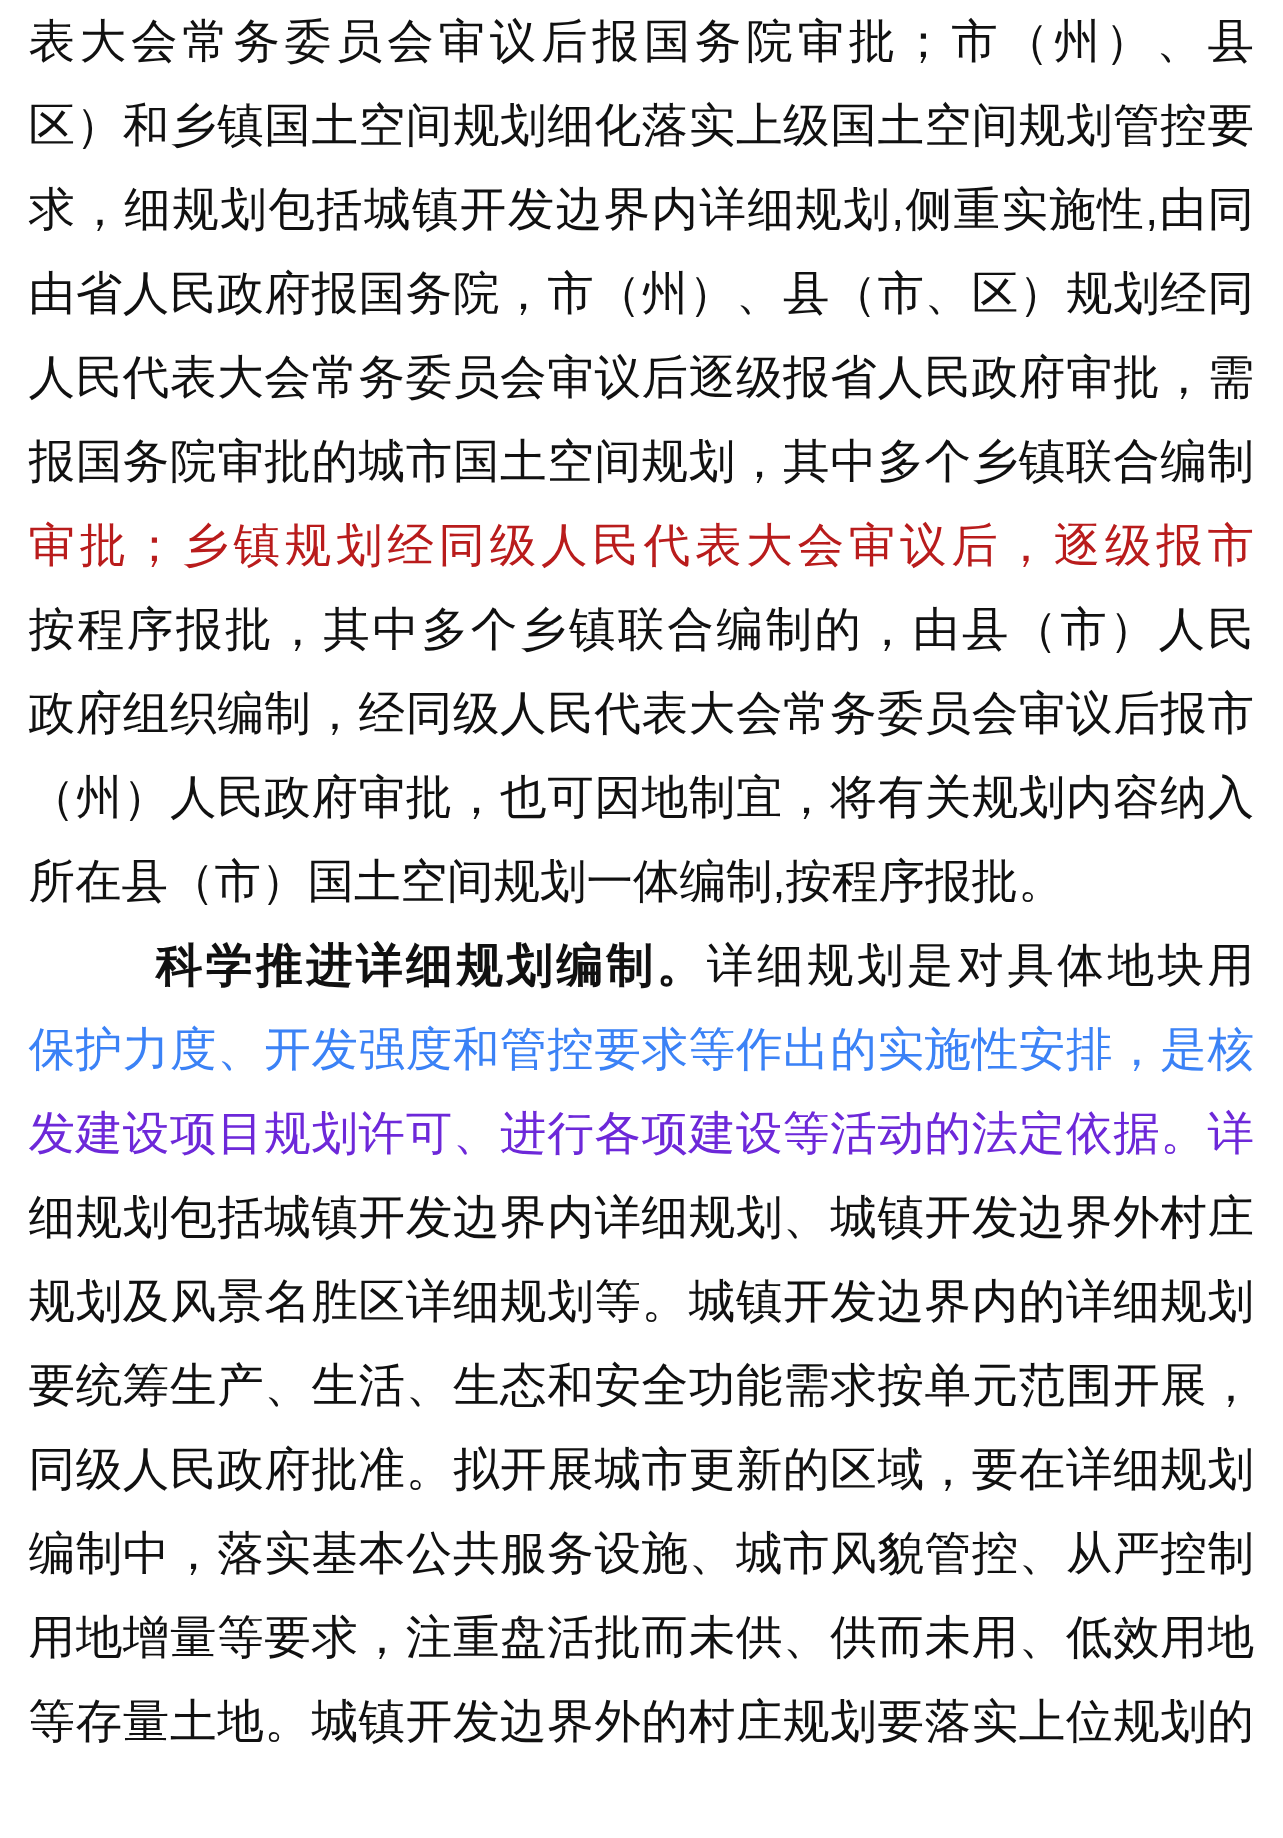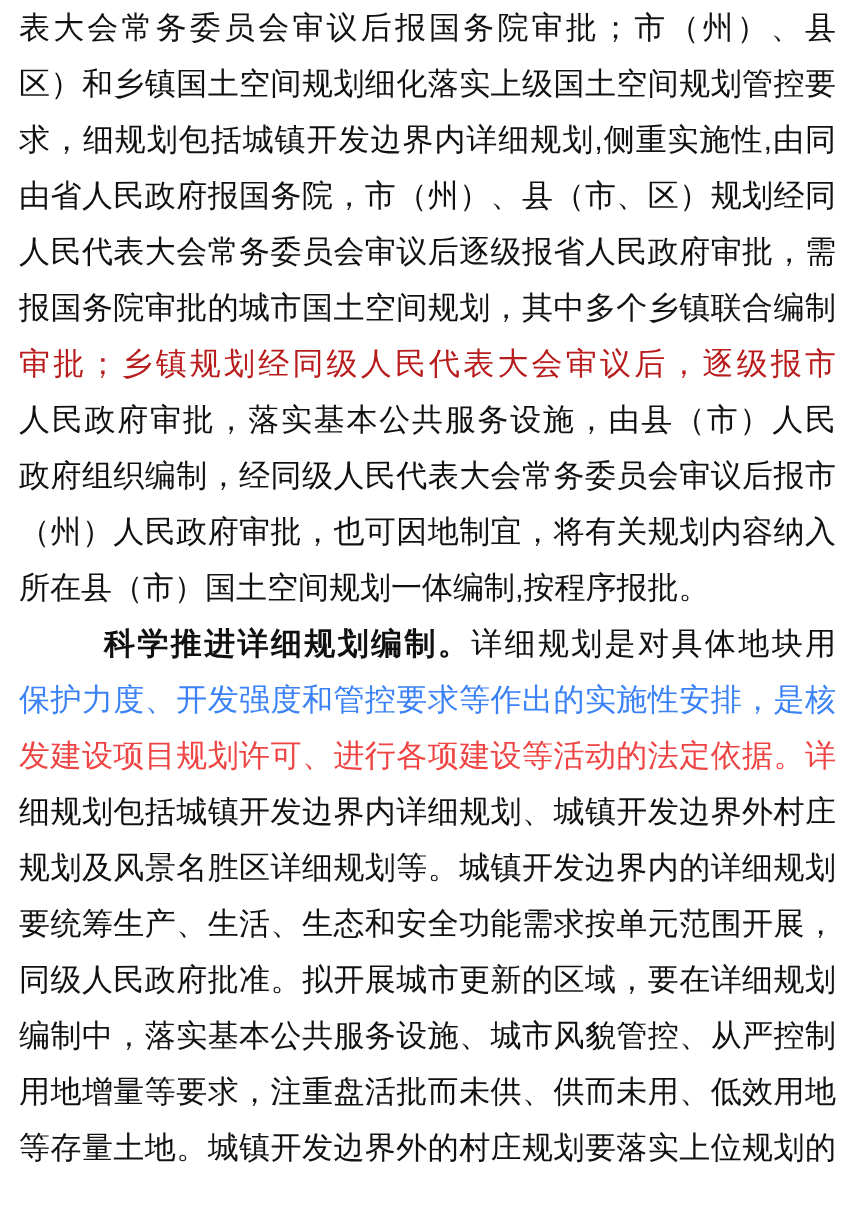--- a/index.html
+++ b/index.html
@@ -45,27 +45,27 @@
 
 <main class="page">
   <div id="lines-root">
       <div class="text-line fill" style="color: rgb(17, 17, 17);"><span>表大会常务委员会审议后报国务院审批；市（州）、县（市、</span></div>
       <div class="text-line fill" style="color: rgb(17, 17, 17);"><span>区）和乡镇国土空间规划细化落实上级国土空间规划管控要</span></div>
       <div class="text-line fill" style="color: rgb(17, 17, 17);"><span>求，细规划包括城镇开发边界内详细规划,侧重实施性,由同</span></div>
       <div class="text-line fill" style="color: rgb(17, 17, 17);"><span>由省人民政府报国务院，市（州）、县（市、区）规划经同级</span></div>
       <div class="text-line fill" style="color: rgb(17, 17, 17);"><span>人民代表大会常务委员会审议后逐级报省人民政府审批，需</span></div>
       <div class="text-line fill" style="color: rgb(17, 17, 17);"><span>报国务院审批的城市国土空间规划，其中多个乡镇联合编制的</span></div>
       <div class="text-line fill" style="color: #b91c1c;"><span>审批；乡镇规划经同级人民代表大会审议后，逐级报市（州）</span></div>
-      <div class="text-line fill" style="color: rgb(17, 17, 17);"><span>人民政府审批，落实基本公共服务设施，由县（市）人民</span></div>
+      <div class="text-line fill" style="color: rgb(17, 17, 17);"><span>按程序报批，其中多个乡镇联合编制的，由县（市）人民</span></div>
       <div class="text-line fill" style="color: rgb(17, 17, 17);"><span>政府组织编制，经同级人民代表大会常务委员会审议后报市</span></div>
       <div class="text-line fill" style="color: rgb(17, 17, 17);"><span>（州）人民政府审批，也可因地制宜，将有关规划内容纳入</span></div>
       <div class="text-line" style="color: rgb(17, 17, 17);"><span>所在县（市）国土空间规划一体编制,按程序报批。</span></div>
       <div class="text-line indent fill" style="color: rgb(17, 17, 17);"><b>科学推进详细规划编制。</b><span>详细规划是对具体地块用途、</span></div>
       <div class="text-line fill" style="color: #3b82f6;"><span>保护力度、开发强度和管控要求等作出的实施性安排，是核</span></div>
-      <div class="text-line fill" style="color: #ef4444;"><span>发建设项目规划许可、进行各项建设等活动的法定依据。详</span></div>
+      <div class="text-line fill" style="color: #6d28d9;"><span>发建设项目规划许可、进行各项建设等活动的法定依据。详</span></div>
       <div class="text-line fill" style="color: rgb(17, 17, 17);"><span>细规划包括城镇开发边界内详细规划、城镇开发边界外村庄</span></div>
       <div class="text-line fill" style="color: rgb(17, 17, 17);"><span>规划及风景名胜区详细规划等。城镇开发边界内的详细规划</span></div>
       <div class="text-line fill" style="color: rgb(17, 17, 17);"><span>要统筹生产、生活、生态和安全功能需求按单元范围开展，</span></div>
       <div class="text-line fill" style="color: rgb(17, 17, 17);"><span>同级人民政府批准。拟开展城市更新的区域，要在详细规划</span></div>
       <div class="text-line fill" style="color: rgb(17, 17, 17);"><span>编制中，落实基本公共服务设施、城市风貌管控、从严控制</span></div>
       <div class="text-line fill" style="color: rgb(17, 17, 17);"><span>用地增量等要求，注重盘活批而未供、供而未用、低效用地</span></div>
       <div class="text-line fill" style="color: rgb(17, 17, 17);"><span>等存量土地。城镇开发边界外的村庄规划要落实上位规划的</span></div>
     </div>
 </main>
 

